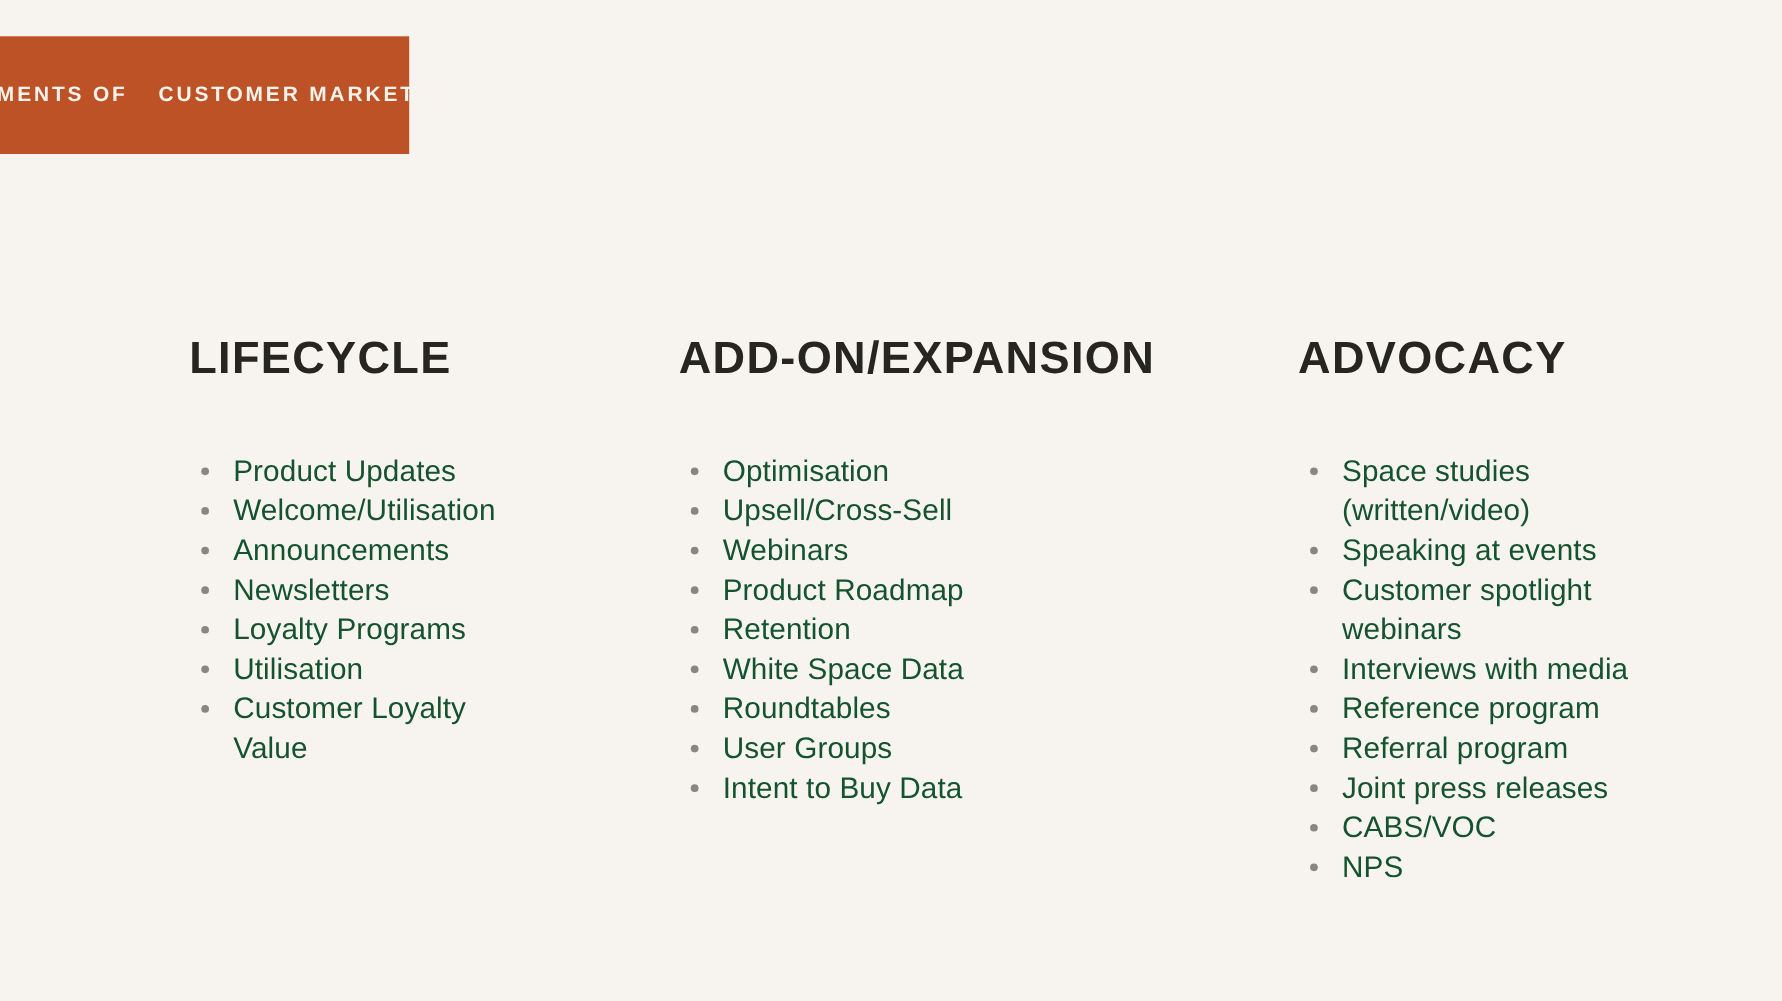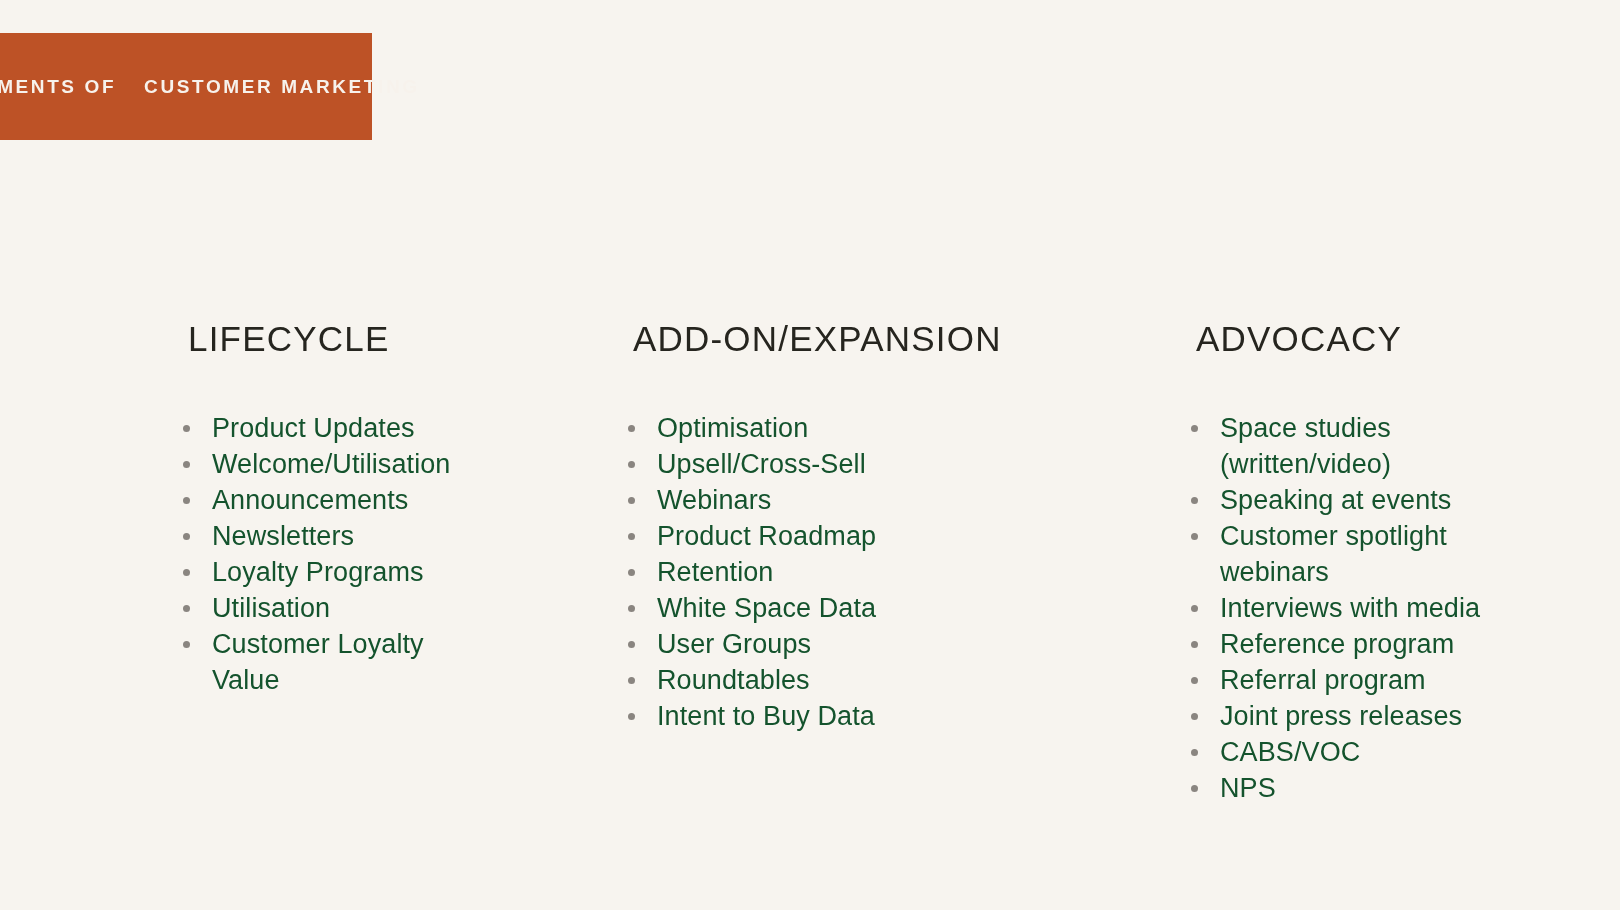--- a/index.html
+++ b/index.html
@@ -49,27 +49,27 @@
   }
   .column {
     position: absolute;
     top: 0;
   }
   .col-1 { left: 172px; width: 400px; }
   .col-2 { left: 617px; width: 460px; }
   .col-3 { left: 1180px; width: 400px; }
 
   .col-heading {
-    font-size: 35px;
-    font-weight: normal;
+    font-size: 41px;
+    font-weight: bold;
     color: #26251F;
     letter-spacing: 1.2px;
     text-transform: uppercase;
     line-height: 1;
-    margin: 16px;
+    margin: 0;
     white-space: nowrap;
   }
 
   .bullet-list {
     list-style: none;
     margin: 0;
     padding: 0;
     position: absolute;
     top: 105px;
     left: 11px;
@@ -121,22 +121,22 @@
 
   <div class="column col-2">
     <h2 class="col-heading">ADD-ON/EXPANSION</h2>
     <ul class="bullet-list">
       <li class="bullet-item">Optimisation</li>
       <li class="bullet-item">Upsell/Cross-Sell</li>
       <li class="bullet-item">Webinars</li>
       <li class="bullet-item">Product Roadmap</li>
       <li class="bullet-item">Retention</li>
       <li class="bullet-item">White Space Data</li>
+      <li class="bullet-item">Roundtables</li>
       <li class="bullet-item">User Groups</li>
-      <li class="bullet-item">Roundtables</li>
       <li class="bullet-item">Intent to Buy Data</li>
     </ul>
   </div>
 
   <div class="column col-3">
     <h2 class="col-heading">ADVOCACY</h2>
     <ul class="bullet-list">
       <li class="bullet-item">Space studies (written/video)</li>
       <li class="bullet-item">Speaking at events</li>
       <li class="bullet-item">Customer spotlight webinars</li>

